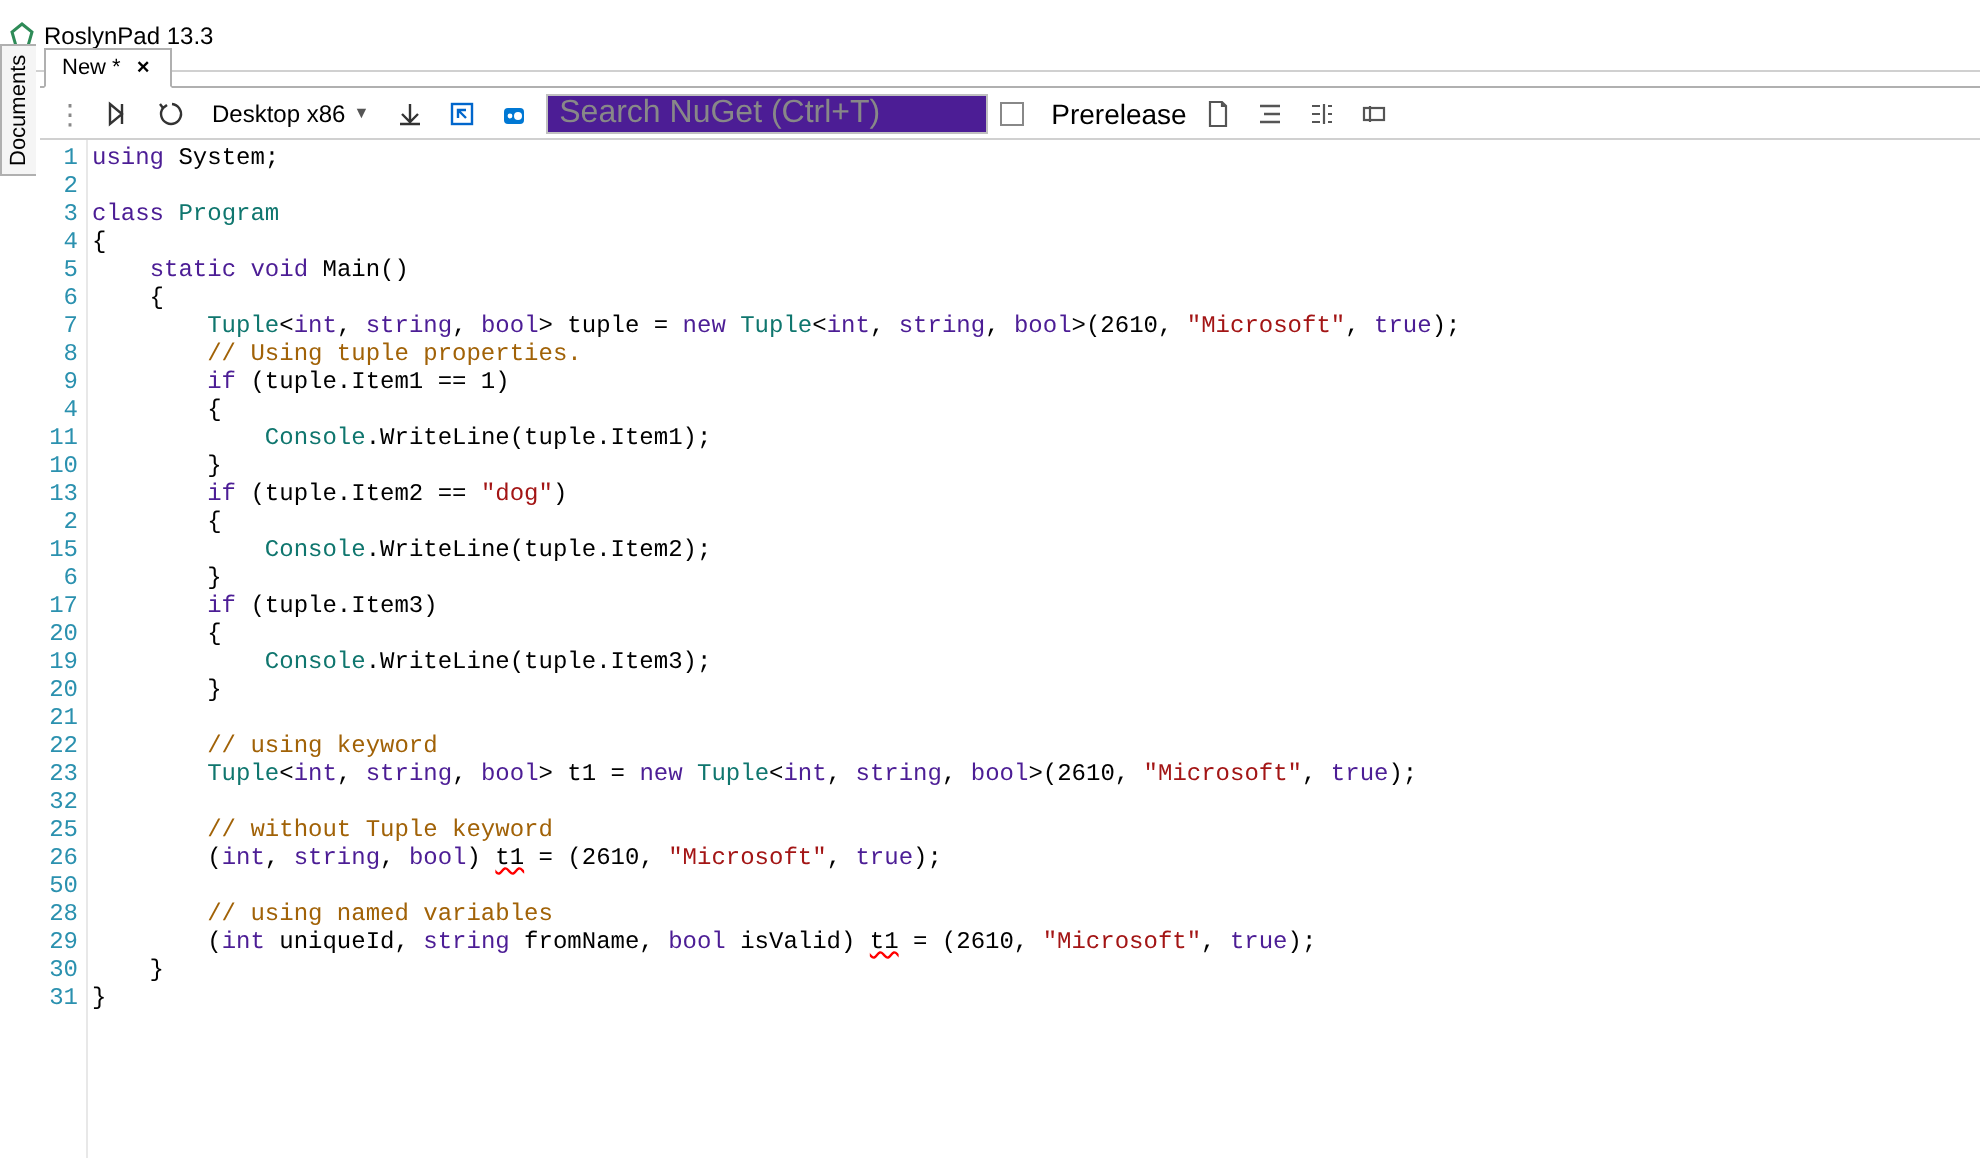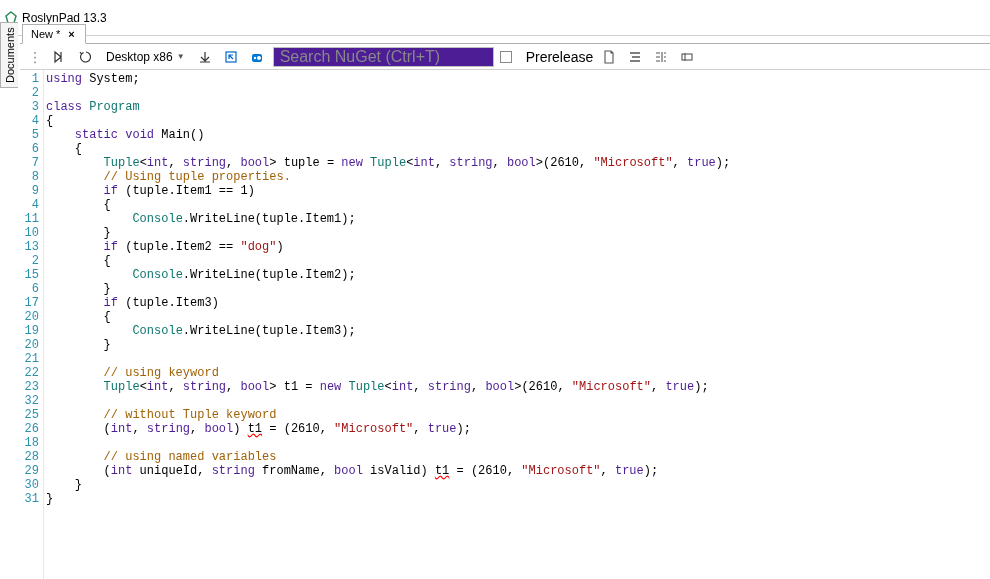--- a/index.html
+++ b/index.html
@@ -283,21 +283,21 @@
         <div>17</div>
         <div>20</div>
         <div>19</div>
         <div>20</div>
         <div>21</div>
         <div>22</div>
         <div>23</div>
         <div>32</div>
         <div>25</div>
         <div>26</div>
-        <div>18</div>
+        <div>50</div>
         <div>28</div>
         <div>29</div>
         <div>30</div>
         <div>31</div>
       </div>
     <div class="code" id="code"><div class="code-line"><span class="kw">using</span><span class="plain"> System;</span></div><div class="code-line">&nbsp;</div><div class="code-line"><span class="kw">class</span><span class="plain"> </span><span class="type">Program</span></div><div class="code-line"><span class="plain">{</span></div><div class="code-line"><span class="plain">    </span><span class="kw">static</span><span class="plain"> </span><span class="kw">void</span><span class="plain"> Main()</span></div><div class="code-line"><span class="plain">    {</span></div><div class="code-line"><span class="plain">        </span><span class="type">Tuple</span><span class="plain">&lt;</span><span class="kw">int</span><span class="plain">, </span><span class="kw">string</span><span class="plain">, </span><span class="kw">bool</span><span class="plain">&gt; tuple = </span><span class="kw">new</span><span class="plain"> </span><span class="type">Tuple</span><span class="plain">&lt;</span><span class="kw">int</span><span class="plain">, </span><span class="kw">string</span><span class="plain">, </span><span class="kw">bool</span><span class="plain">&gt;(2610, </span><span class="str">"Microsoft"</span><span class="plain">, </span><span class="kw">true</span><span class="plain">);</span></div><div class="code-line"><span class="plain">        </span><span class="cmt">// Using tuple properties.</span></div><div class="code-line"><span class="plain">        </span><span class="kw">if</span><span class="plain"> (tuple.Item1 == 1)</span></div><div class="code-line"><span class="plain">        {</span></div><div class="code-line"><span class="plain">            </span><span class="type">Console</span><span class="plain">.WriteLine(tuple.Item1);</span></div><div class="code-line"><span class="plain">        }</span></div><div class="code-line"><span class="plain">        </span><span class="kw">if</span><span class="plain"> (tuple.Item2 == </span><span class="str">"dog"</span><span class="plain">)</span></div><div class="code-line"><span class="plain">        {</span></div><div class="code-line"><span class="plain">            </span><span class="type">Console</span><span class="plain">.WriteLine(tuple.Item2);</span></div><div class="code-line"><span class="plain">        }</span></div><div class="code-line"><span class="plain">        </span><span class="kw">if</span><span class="plain"> (tuple.Item3)</span></div><div class="code-line"><span class="plain">        {</span></div><div class="code-line"><span class="plain">            </span><span class="type">Console</span><span class="plain">.WriteLine(tuple.Item3);</span></div><div class="code-line"><span class="plain">        }</span></div><div class="code-line">&nbsp;</div><div class="code-line"><span class="plain">        </span><span class="cmt">// using keyword</span></div><div class="code-line"><span class="plain">        </span><span class="type">Tuple</span><span class="plain">&lt;</span><span class="kw">int</span><span class="plain">, </span><span class="kw">string</span><span class="plain">, </span><span class="kw">bool</span><span class="plain">&gt; t1 = </span><span class="kw">new</span><span class="plain"> </span><span class="type">Tuple</span><span class="plain">&lt;</span><span class="kw">int</span><span class="plain">, </span><span class="kw">string</span><span class="plain">, </span><span class="kw">bool</span><span class="plain">&gt;(2610, </span><span class="str">"Microsoft"</span><span class="plain">, </span><span class="kw">true</span><span class="plain">);</span></div><div class="code-line">&nbsp;</div><div class="code-line"><span class="plain">        </span><span class="cmt">// without Tuple keyword</span></div><div class="code-line"><span class="plain">        (</span><span class="kw">int</span><span class="plain">, </span><span class="kw">string</span><span class="plain">, </span><span class="kw">bool</span><span class="plain">) </span><span class="err">t1</span><span class="plain"> = (2610, </span><span class="str">"Microsoft"</span><span class="plain">, </span><span class="kw">true</span><span class="plain">);</span></div><div class="code-line">&nbsp;</div><div class="code-line"><span class="plain">        </span><span class="cmt">// using named variables</span></div><div class="code-line"><span class="plain">        (</span><span class="kw">int</span><span class="plain"> uniqueId, </span><span class="kw">string</span><span class="plain"> fromName, </span><span class="kw">bool</span><span class="plain"> isValid) </span><span class="err">t1</span><span class="plain"> = (2610, </span><span class="str">"Microsoft"</span><span class="plain">, </span><span class="kw">true</span><span class="plain">);</span></div><div class="code-line"><span class="plain">    }</span></div><div class="code-line"><span class="plain">}</span></div></div>
   </div>
 
 </div>
 

